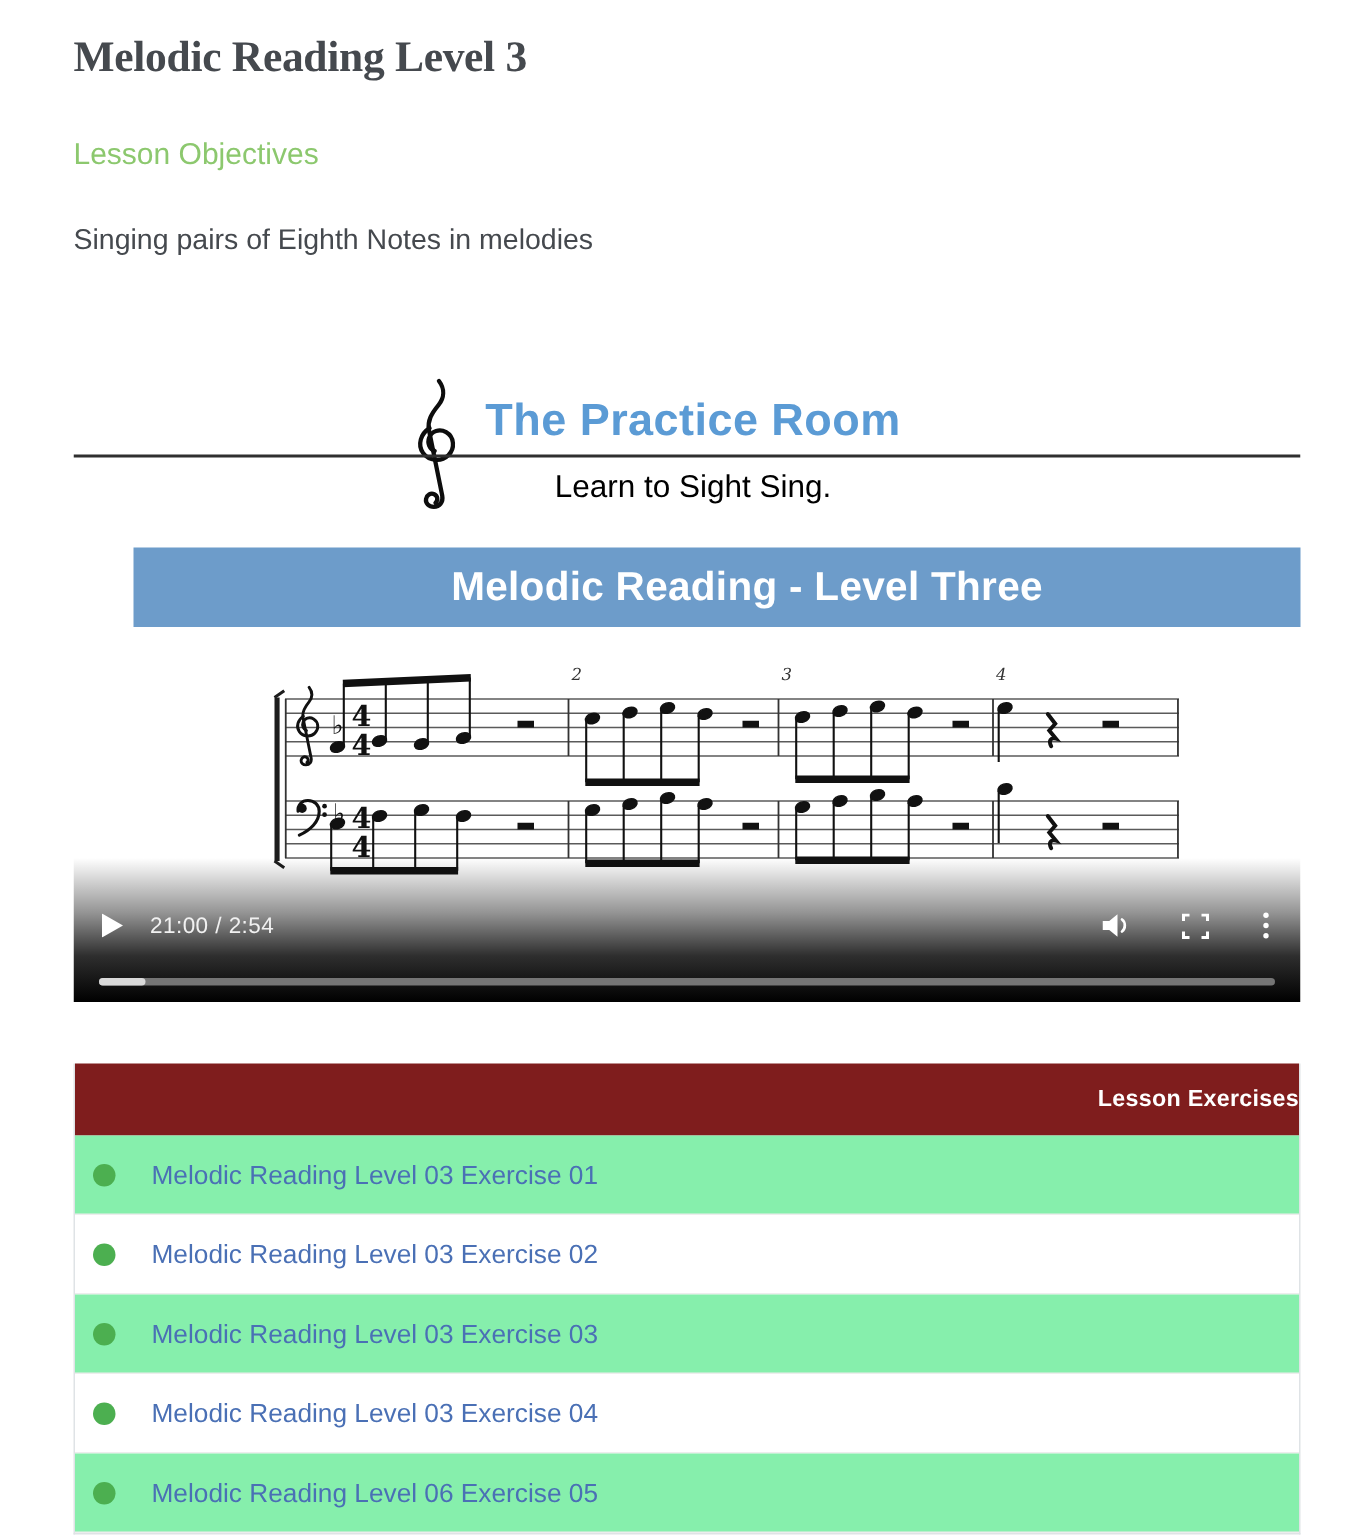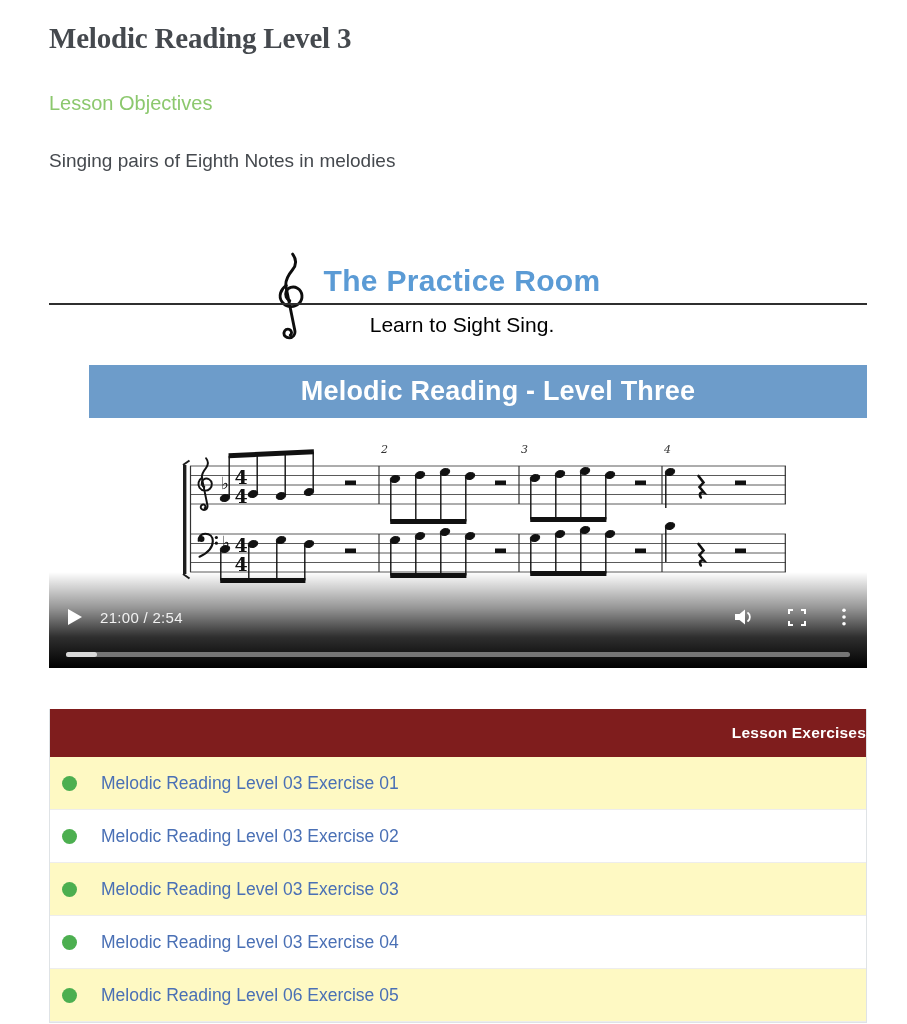--- a/index.html
+++ b/index.html
@@ -82,21 +82,21 @@
     height:48px;background:#7f1d1d;display:flex;align-items:center;justify-content:flex-end;
   }
   .panel-header span{
     color:#ffffff;font-size:15.5px;font-weight:bold;margin-left:17px;
     letter-spacing:0.2px;
   }
   .ex-row{
     height:52px;display:flex;align-items:center;cursor:pointer;
     border-bottom:1px solid #ededed;background:#ffffff;
   }
-  .ex-row.alt{background:#fef9c3;}
+  .ex-row.alt{background:#86efac;}
   .ex-dot{
     width:15px;height:15px;border-radius:50%;background:#4caf50;
     margin-left:12px;flex:0 0 auto;
   }
   .ex-link{
     margin-left:24px;font-size:17.5px;color:#4a70b5;
   }
 </style>
 </head>
 <body>

